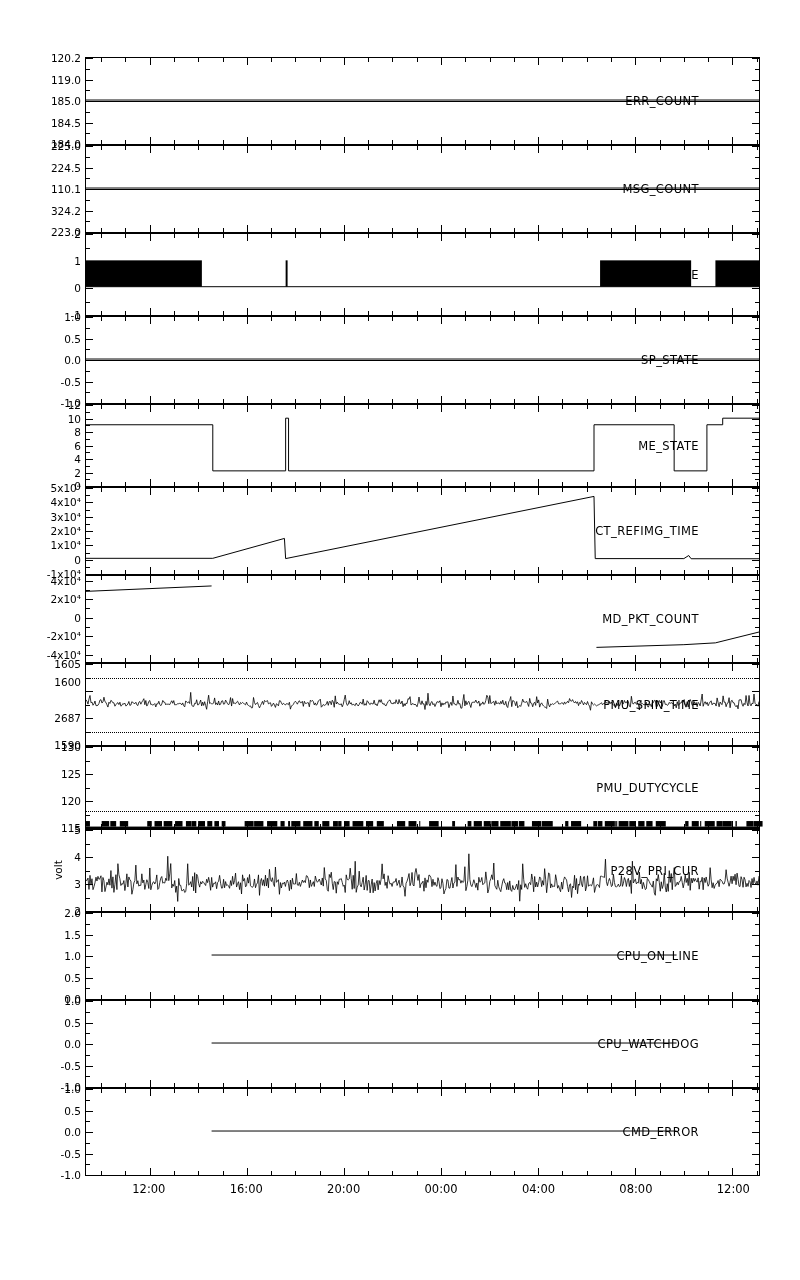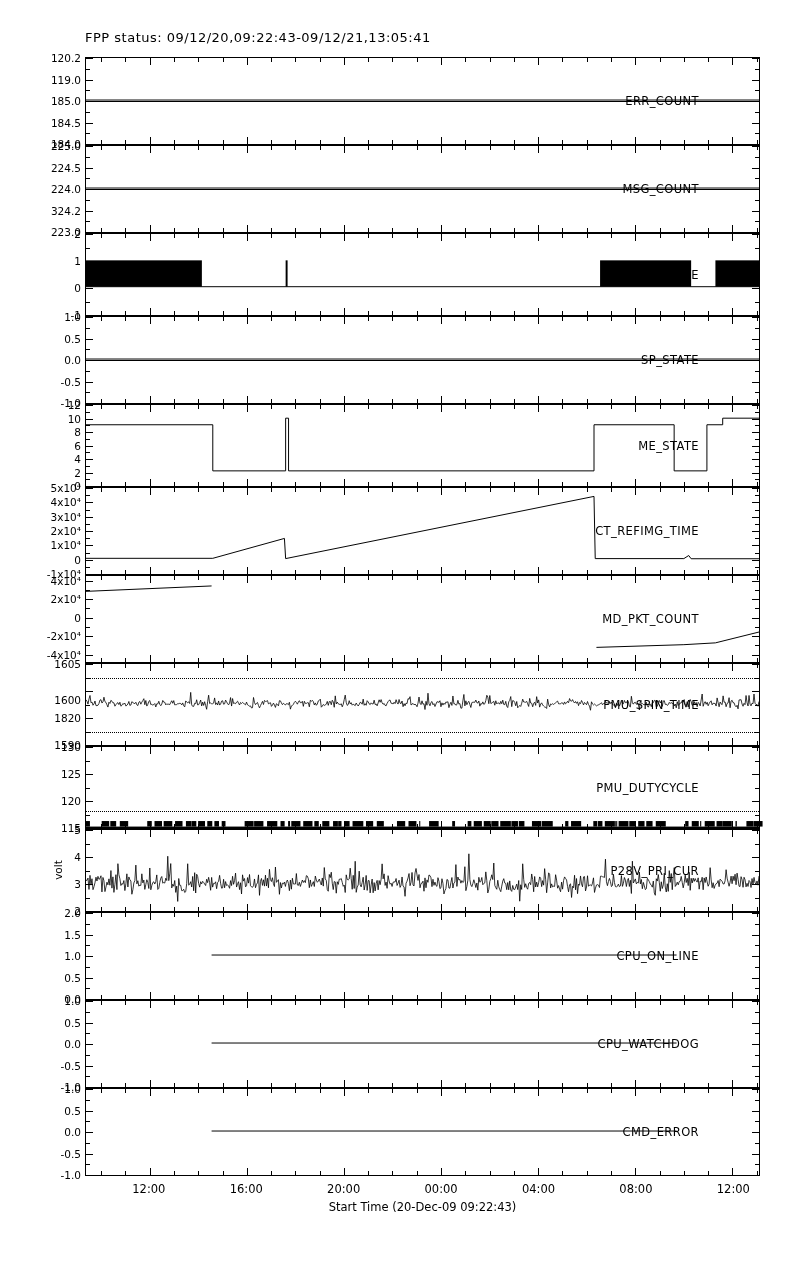--- a/index.html
+++ b/index.html
@@ -23,21 +23,20 @@
   svg.series{position:absolute;left:0;top:0;width:100%;height:100%;overflow:visible;}
   .xaxis{position:absolute;left:85px;width:675px;}
   .xtick-label{position:absolute;font-size:11.5px;transform:translateX(-50%);white-space:nowrap;}
   .xtitle{position:absolute;left:85px;width:675px;text-align:center;font-size:11.5px;}
   .volt-label{position:absolute;font-size:10.5px;transform:rotate(-90deg);transform-origin:center center;white-space:nowrap;}
 </style>
 </head>
 <body>
 
 <div id="root">
-  <div class="title">FPP status: 09/12/20,09:22:43-09/12/21,13:05:41</div>
   <div class="plot-stack" id="stack">
       <div class="panel" style="height: 88px;">
         <div class="tick-y maj" style="top: 86px;"></div>
         <div class="tick-yr maj" style="top: 86px;"></div>
         <div class="ylab" style="top: 86px;">184.0</div>
         <div class="tick-y maj" style="top: 64.5px;"></div>
         <div class="tick-yr maj" style="top: 64.5px;"></div>
         <div class="ylab" style="top: 64.5px;">184.5</div>
         <div class="tick-y maj" style="top: 43px;"></div>
         <div class="tick-yr maj" style="top: 43px;"></div>
@@ -120,21 +119,21 @@
       </div>
       <div class="panel" style="height: 88px;">
         <div class="tick-y maj" style="top: 86px;"></div>
         <div class="tick-yr maj" style="top: 86px;"></div>
         <div class="ylab" style="top: 86px;">223.0</div>
         <div class="tick-y maj" style="top: 64.5px;"></div>
         <div class="tick-yr maj" style="top: 64.5px;"></div>
         <div class="ylab" style="top: 64.5px;">324.2</div>
         <div class="tick-y maj" style="top: 43px;"></div>
         <div class="tick-yr maj" style="top: 43px;"></div>
-        <div class="ylab" style="top: 43px;">224.0</div>
+        <div class="ylab" style="top: 43px;">110.1</div>
         <div class="tick-y maj" style="top: 21.5px;"></div>
         <div class="tick-yr maj" style="top: 21.5px;"></div>
         <div class="ylab" style="top: 21.5px;">224.5</div>
         <div class="tick-y maj" style="top: 0px;"></div>
         <div class="tick-yr maj" style="top: 0px;"></div>
         <div class="ylab" style="top: 0px;">225.0</div>
         <div class="tick-y" style="top: 75.25px;"></div>
         <div class="tick-yr" style="top: 75.25px;"></div>
         <div class="tick-y" style="top: 53.75px;"></div>
         <div class="tick-yr" style="top: 53.75px;"></div>
@@ -649,24 +648,24 @@
           <path d="M511.95 73.05L599.63 70.28L631.29 68.43L675.00 57.33" fill="none" stroke="#000" stroke-width="1"></path>
         </svg>
         <div class="label">MD_PKT_COUNT</div>
       </div>
       <div class="panel" style="height: 83px;">
         <div class="tick-y maj" style="top: 81px;"></div>
         <div class="tick-yr maj" style="top: 81px;"></div>
         <div class="ylab" style="top: 81px;">1590</div>
         <div class="tick-y maj" style="top: 54px;"></div>
         <div class="tick-yr maj" style="top: 54px;"></div>
-        <div class="ylab" style="top: 54px;">1820</div>
+        <div class="ylab" style="top: 54px;">2687</div>
         <div class="tick-y maj" style="top: 27px;"></div>
         <div class="tick-yr maj" style="top: 27px;"></div>
-        <div class="ylab" style="top: 36px;">1600</div>
+        <div class="ylab" style="top: 18px;">1600</div>
         <div class="tick-y maj" style="top: 0px;"></div>
         <div class="tick-yr maj" style="top: 0px;"></div>
         <div class="ylab" style="top: 0px;">1605</div>
         <div class="tick-y" style="top: 67.5px;"></div>
         <div class="tick-yr" style="top: 67.5px;"></div>
         <div class="tick-y" style="top: 40.5px;"></div>
         <div class="tick-yr" style="top: 40.5px;"></div>
         <div class="tick-y" style="top: 13.5px;"></div>
         <div class="tick-yr" style="top: 13.5px;"></div>
         <div class="tick-x" style="left: 2.24411%;"></div>
@@ -1216,14 +1215,13 @@
     </div>
   <div class="xaxis" id="xaxis" style="top: 1182px; height: 16px;">
       <div class="xtick-label" style="left: 9.4599%;">12:00</div>
       <div class="xtick-label" style="left: 23.8915%;">16:00</div>
       <div class="xtick-label" style="left: 38.3231%;">20:00</div>
       <div class="xtick-label" style="left: 52.7546%;">00:00</div>
       <div class="xtick-label" style="left: 67.1862%;">04:00</div>
       <div class="xtick-label" style="left: 81.6178%;">08:00</div>
       <div class="xtick-label" style="left: 96.0494%;">12:00</div>
     </div>
-  <div class="xtitle" id="xtitle" style="top: 1200px;">Start Time (20-Dec-09 09:22:43)</div>
 </div>
 
 </body></html>

